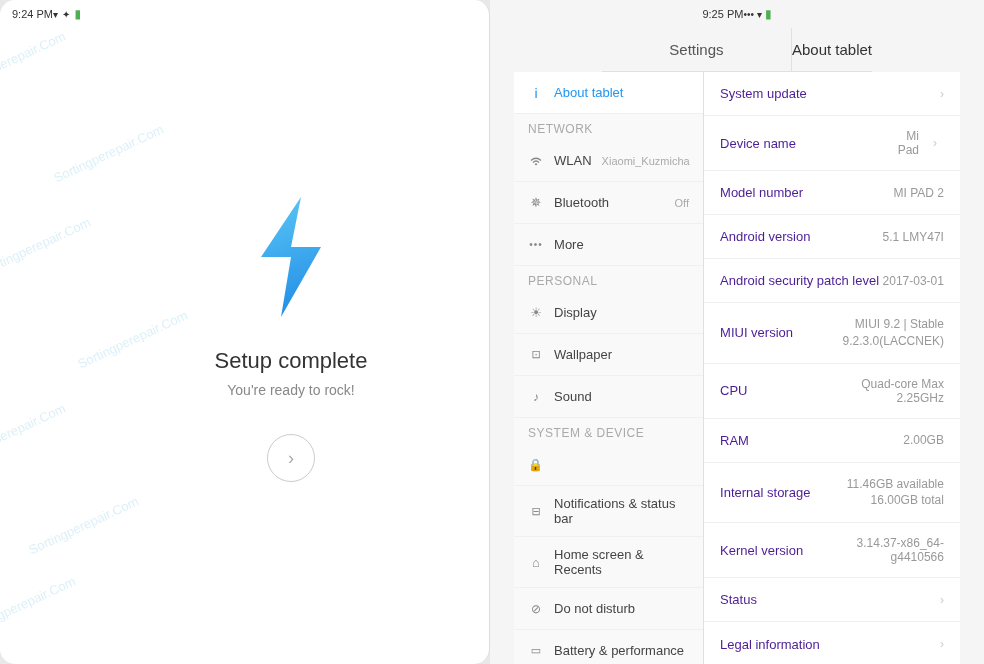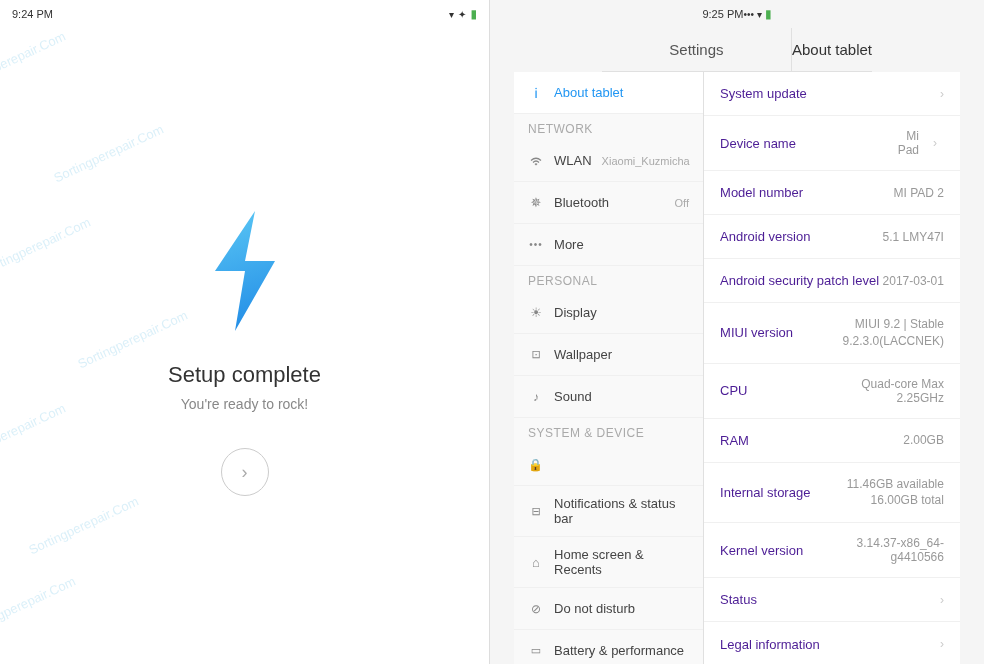--- a/index.html
+++ b/index.html
@@ -12,23 +12,24 @@
       overflow: hidden;
       background: #e8e8e8;
     }
 
     
     .left-panel {
       width: 490px;
       height: 664px;
       background: #ffffff;
       display: flex;
-      flex-direction: column;
+      flex-direction: row;
       position: relative;
       border-right: 1px solid #ddd;
+      border-radius: 15px;
     }
 
     .left-status-bar {
       height: 28px;
       display: flex;
       align-items: center;
       justify-content: space-between;
       padding: 0 12px;
       font-size: 11px;
       color: #333;

